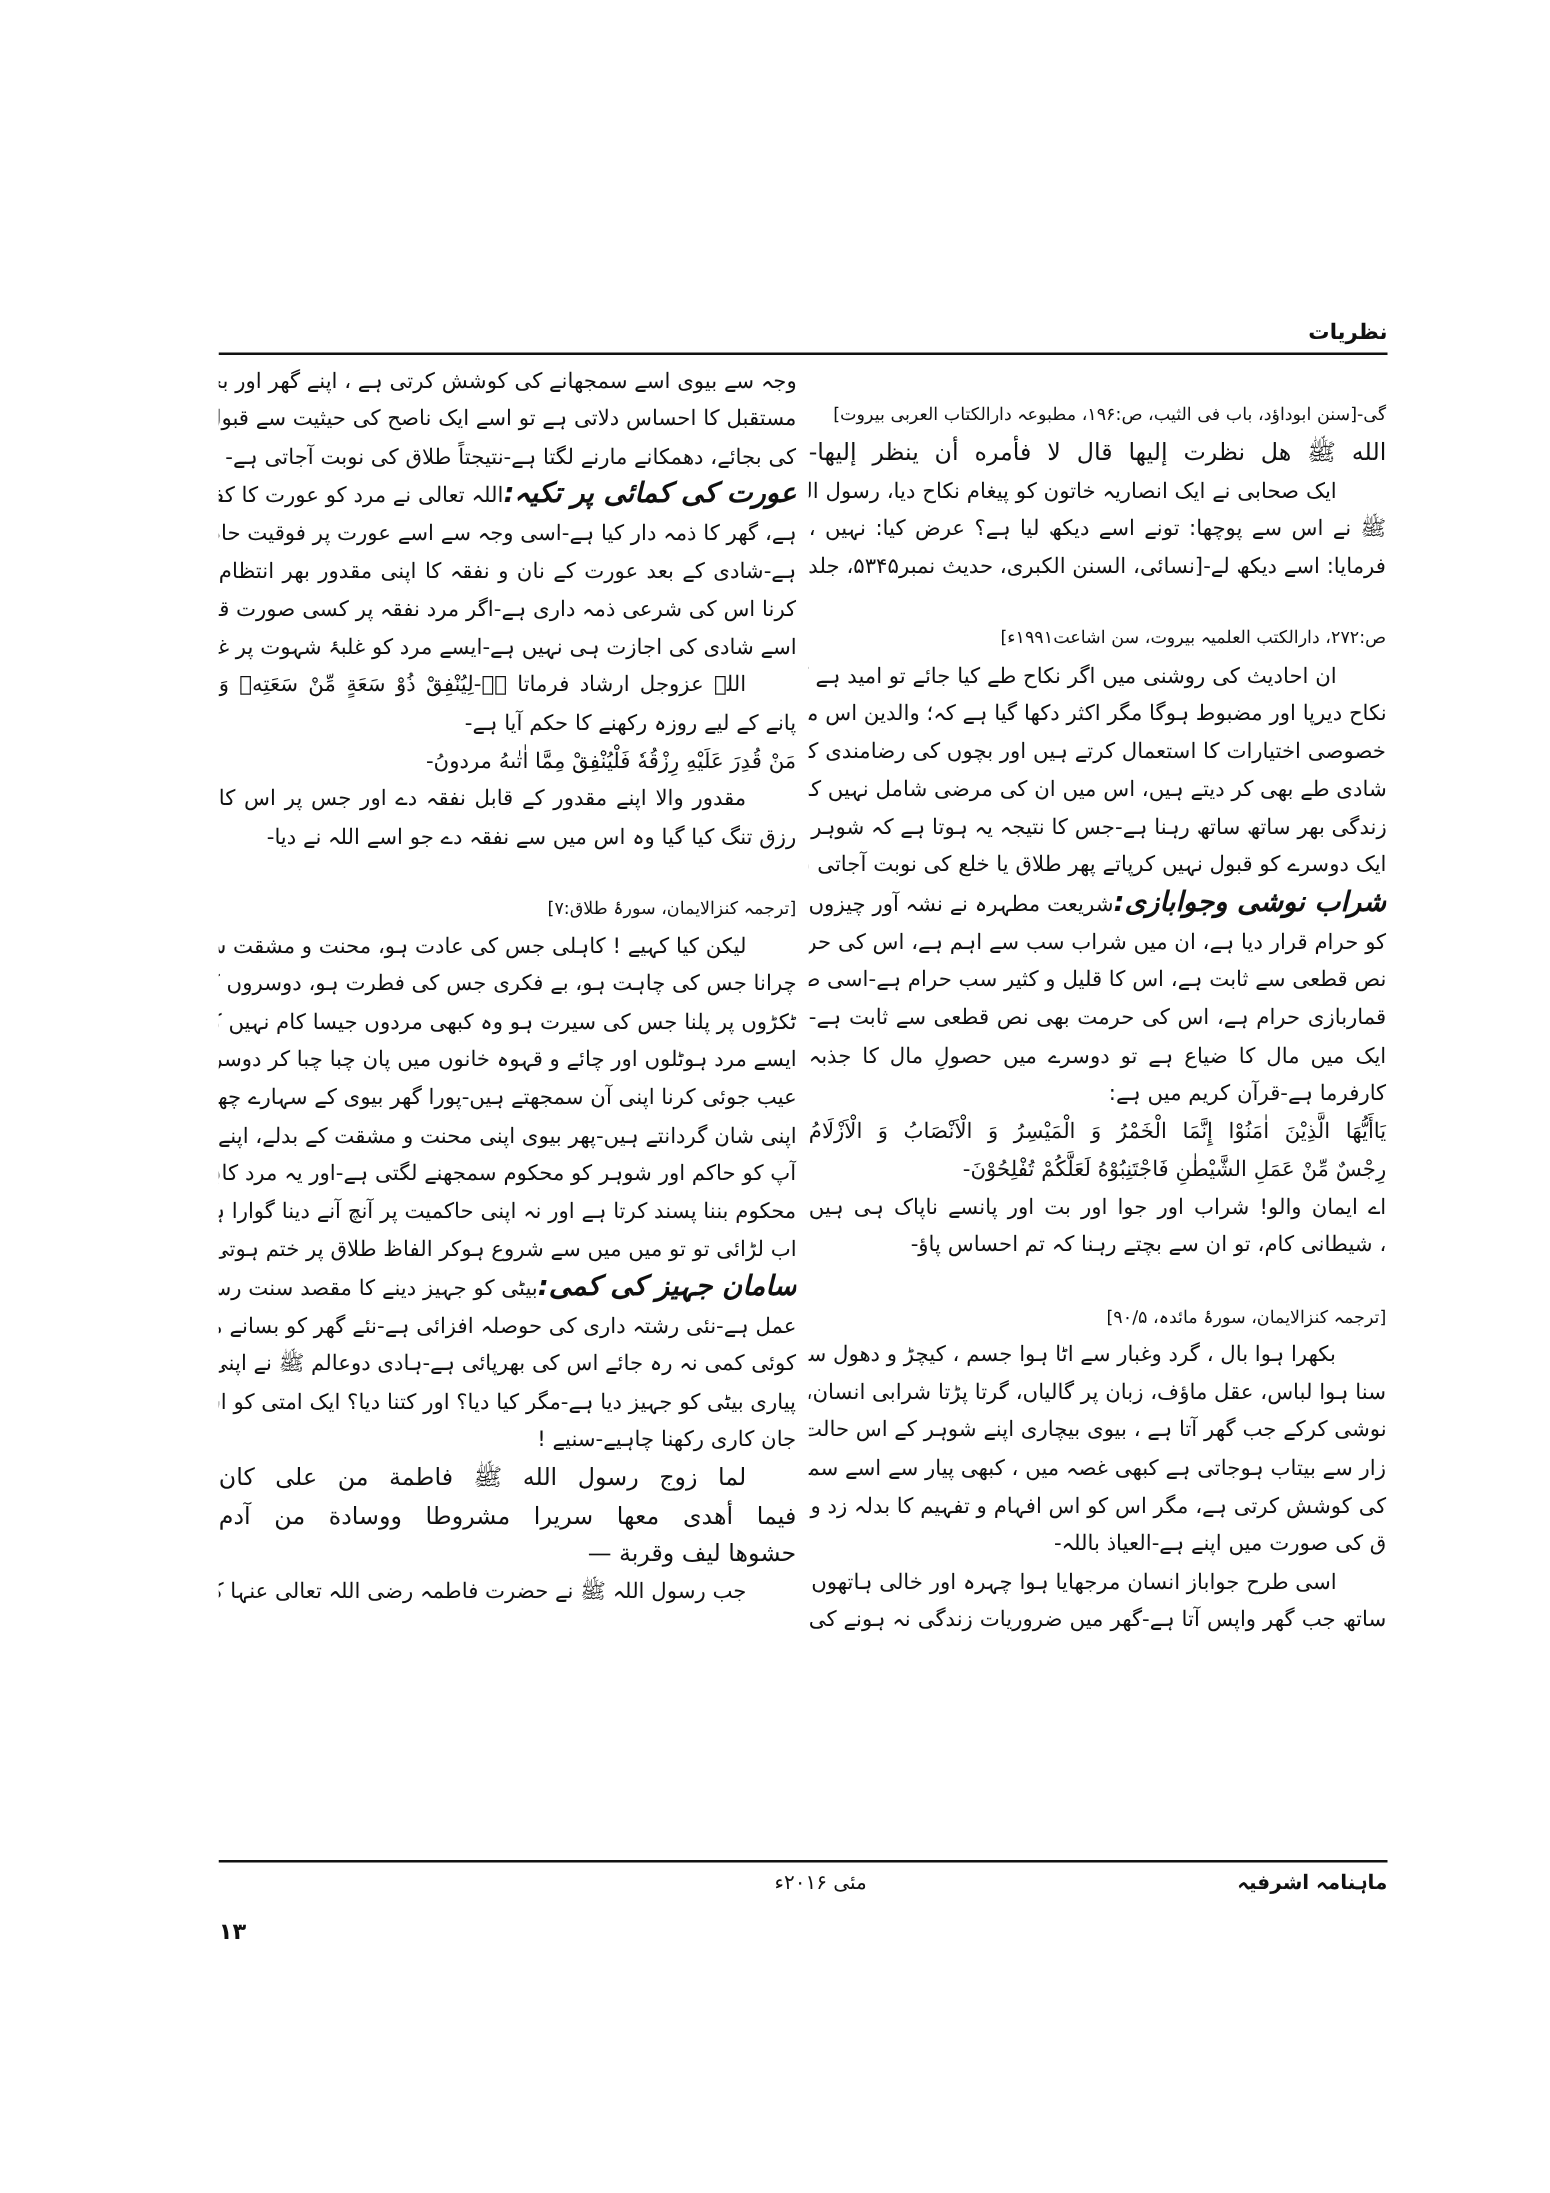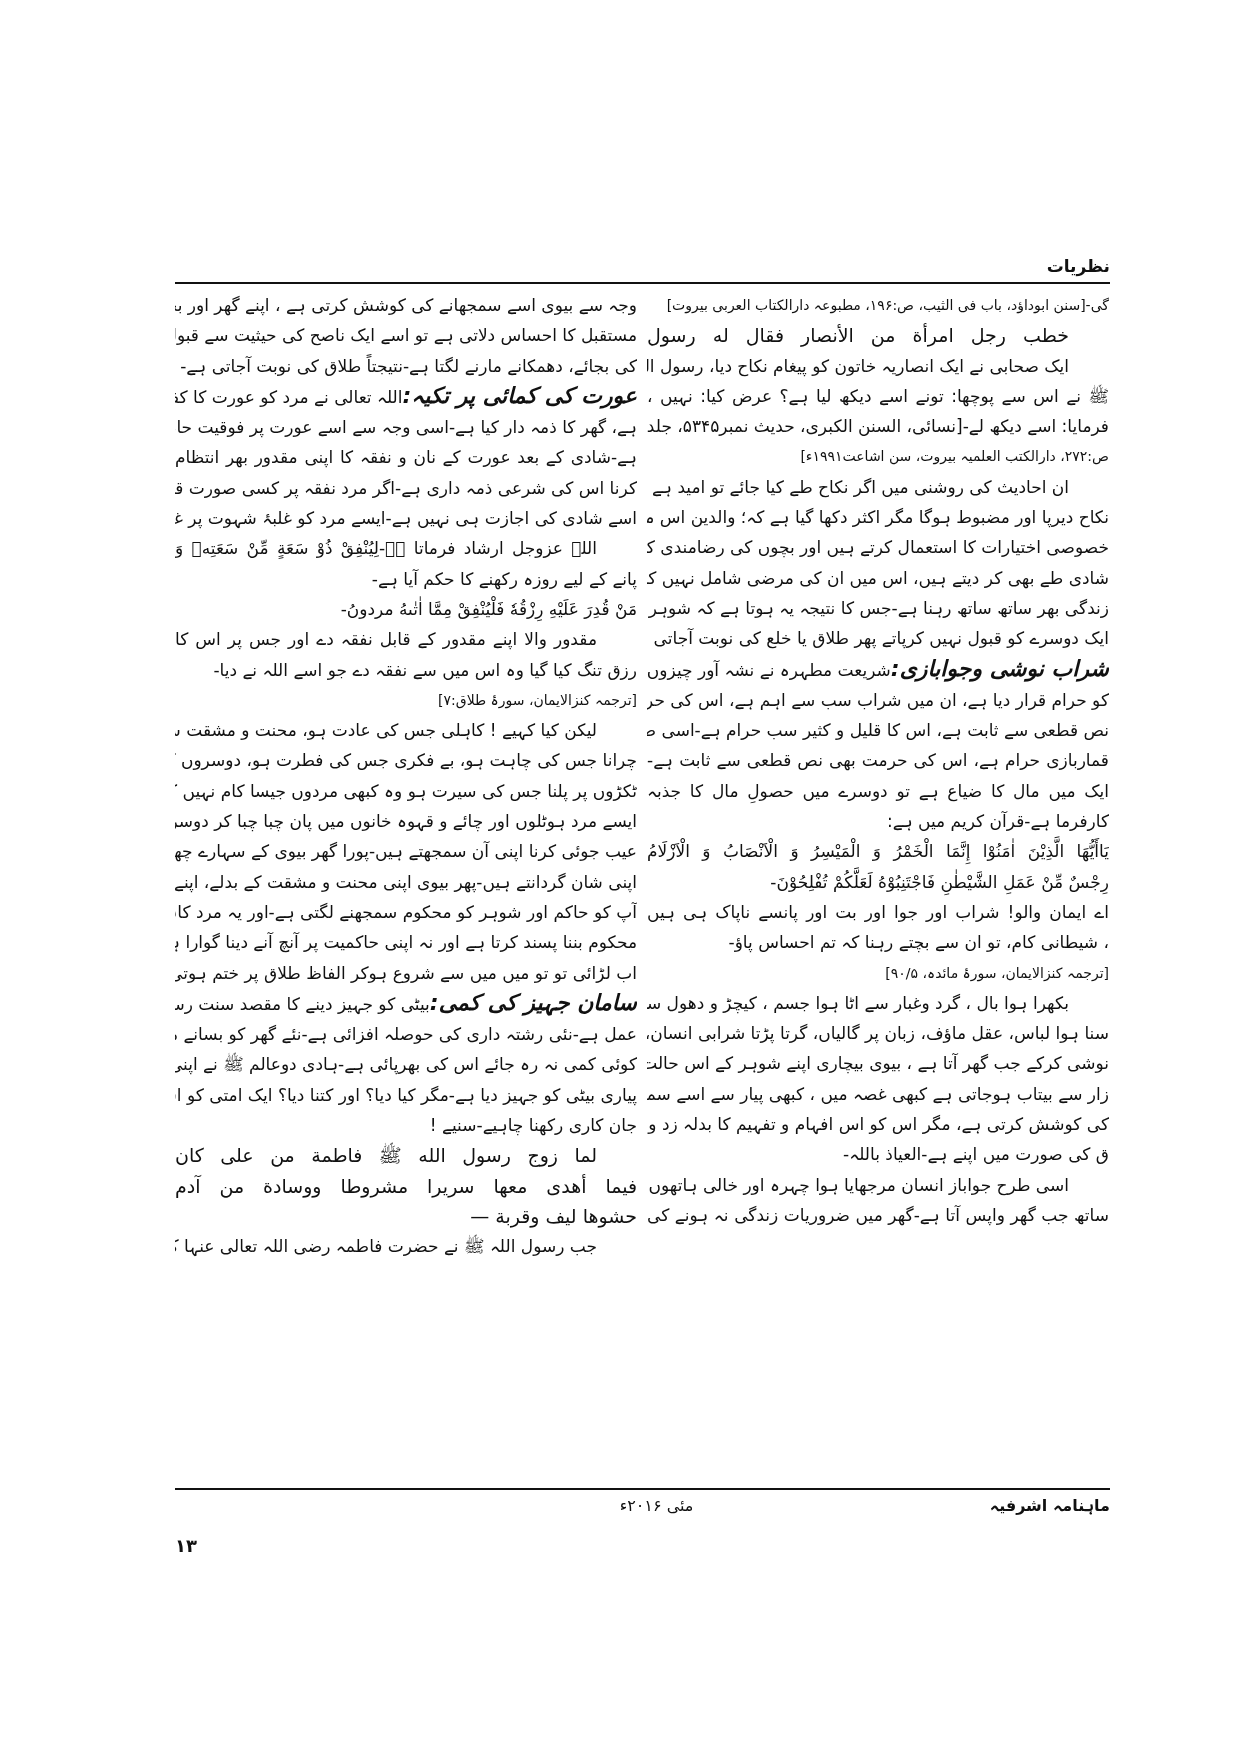--- a/index.html
+++ b/index.html
@@ -10,39 +10,39 @@
   .rule-top { position:absolute; top:282px; left:175px; width:935px; height:2px; background:#111; }
   .column { position:absolute; top:290px; width:462px; direction:rtl; text-align:justify;
             font-size:17px; line-height:30.3px; }
   .col-right { left:647px; }
   .col-left { left:175px; }
   .line { display:block; white-space:nowrap; overflow:hidden; text-align-last:justify; }
   .line.last { text-align-last:right; }
   .line.indent { padding-right:40px; }
   .arabic { font-family:"DejaVu Sans", sans-serif; font-size:19px; }
   .quran { font-family:"DejaVu Sans", sans-serif; font-size:17px; }
-  .ref { font-size:14px; }
+  .ref { font-size:14px;margin-top:27px; }
   .heading { font-weight:bold; font-size:22px;font-style:italic; }
   .rule-bottom { position:absolute; top:1488px; left:175px; width:935px; height:2px; background:#111; }
   .footer { position:absolute; top:1496px; left:175px; width:935px; height:30px; direction:rtl;
             font-weight:bold; font-size:16px; }
   .footer span { position:absolute; top:0; }
   .footer .mag { right:0; }
   .footer .date { left:50%; transform:translateX(-50%); font-weight:normal;margin-left:14px; }
   .footer .pageno { left:0; font-size:18px;margin-top:39px; }
 </style>
 </head>
 <body>
 
 <div class="page-header">نظریات</div>
 <div class="rule-top"></div>
 
 <div class="column col-right">
   <span class="line last ref">گی-[سنن ابوداؤد، باب فی الثیب، ص:۱۹۶، مطبوعہ دارالکتاب العربی بیروت]</span>
-  <span class="line indent arabic">خطب رجل امرأة من الأنصار فقال له رسول</span>
+  <span class="line arabic">الله ﷺ هل نظرت إليها قال لا فأمره أن ينظر إليها-</span>
   <span class="line indent">ایک صحابی نے ایک انصاریہ خاتون کو پیغام نکاح دیا، رسول اللہ</span>
   <span class="line">ﷺ نے اس سے پوچھا: تونے اسے دیکھ لیا ہے؟ عرض کیا: نہیں ،</span>
   <span class="line">فرمایا: اسے دیکھ لے-[نسائی، السنن الکبری، حدیث نمبر۵۳۴۵، جلد۳،</span>
   <span class="line last ref">ص:۲۷۲، دارالکتب العلمیہ بیروت، سن اشاعت۱۹۹۱ء]</span>
   <span class="line indent">ان احادیث کی روشنی میں اگر نکاح طے کیا جائے تو امید ہے کہ ایسا</span>
   <span class="line">نکاح دیرپا اور مضبوط ہوگا مگر اکثر دکھا گیا ہے کہ؛ والدین اس موقع پر اپنے</span>
   <span class="line">خصوصی اختیارات کا استعمال کرتے ہیں اور بچوں کی رضامندی کے بغیر</span>
   <span class="line">شادی طے بھی کر دیتے ہیں، اس میں ان کی مرضی شامل نہیں کرتے جن کو</span>
   <span class="line">زندگی بھر ساتھ ساتھ رہنا ہے-جس کا نتیجہ یہ ہوتا ہے کہ شوہر و بیوی</span>
   <span class="line last">ایک دوسرے کو قبول نہیں کرپاتے پھر طلاق یا خلع کی نوبت آجاتی ہے-</span>

